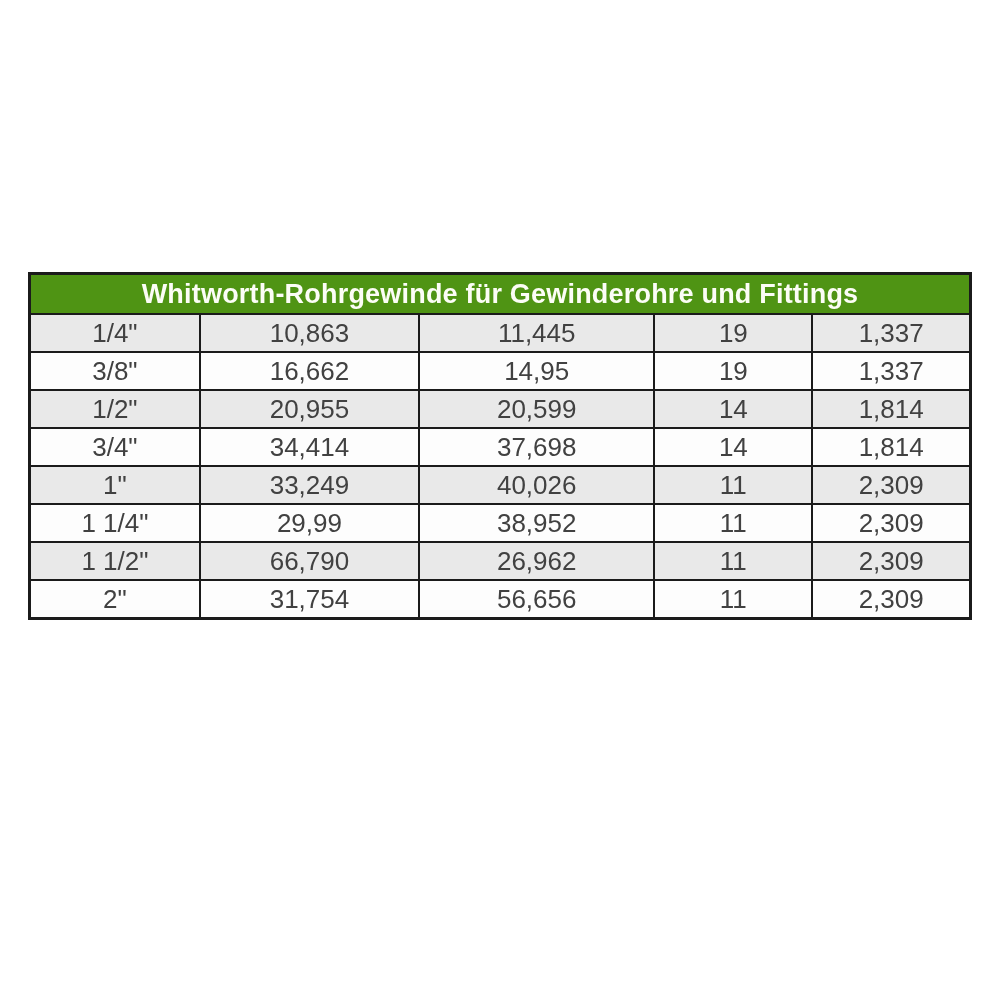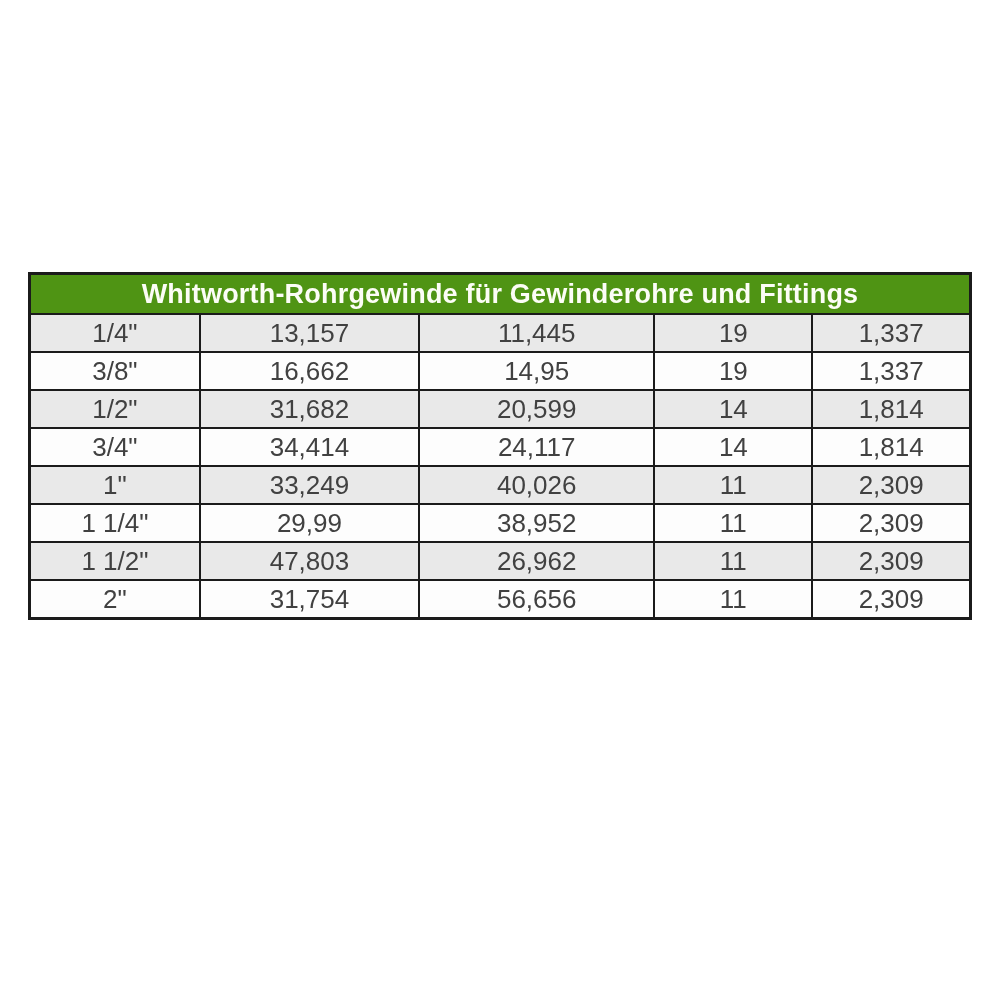--- a/index.html
+++ b/index.html
@@ -70,63 +70,63 @@
       <col style="width:16.8%">
     </colgroup>
     <thead>
       <tr>
         <th colspan="5" class="title-cell">Whitworth-Rohrgewinde für Gewinderohre und Fittings</th>
       </tr>
     </thead>
     <tbody>
       <tr>
         <td>1/4"</td>
-        <td>13,157</td>
+        <td>10,863</td>
         <td>11,445</td>
         <td>19</td>
         <td>1,337</td>
       </tr>
       <tr>
         <td>3/8"</td>
         <td>16,662</td>
         <td>14,95</td>
         <td>19</td>
         <td>1,337</td>
       </tr>
       <tr>
         <td>1/2"</td>
-        <td>31,682</td>
+        <td>20,955</td>
         <td>20,599</td>
         <td>14</td>
         <td>1,814</td>
       </tr>
       <tr>
         <td>3/4"</td>
         <td>34,414</td>
-        <td>24,117</td>
+        <td>37,698</td>
         <td>14</td>
         <td>1,814</td>
       </tr>
       <tr>
         <td>1"</td>
         <td>33,249</td>
         <td>40,026</td>
         <td>11</td>
         <td>2,309</td>
       </tr>
       <tr>
         <td>1 1/4"</td>
         <td>29,99</td>
         <td>38,952</td>
         <td>11</td>
         <td>2,309</td>
       </tr>
       <tr>
         <td>1 1/2"</td>
-        <td>47,803</td>
+        <td>66,790</td>
         <td>26,962</td>
         <td>11</td>
         <td>2,309</td>
       </tr>
       <tr>
         <td>2"</td>
         <td>31,754</td>
         <td>56,656</td>
         <td>11</td>
         <td>2,309</td>

